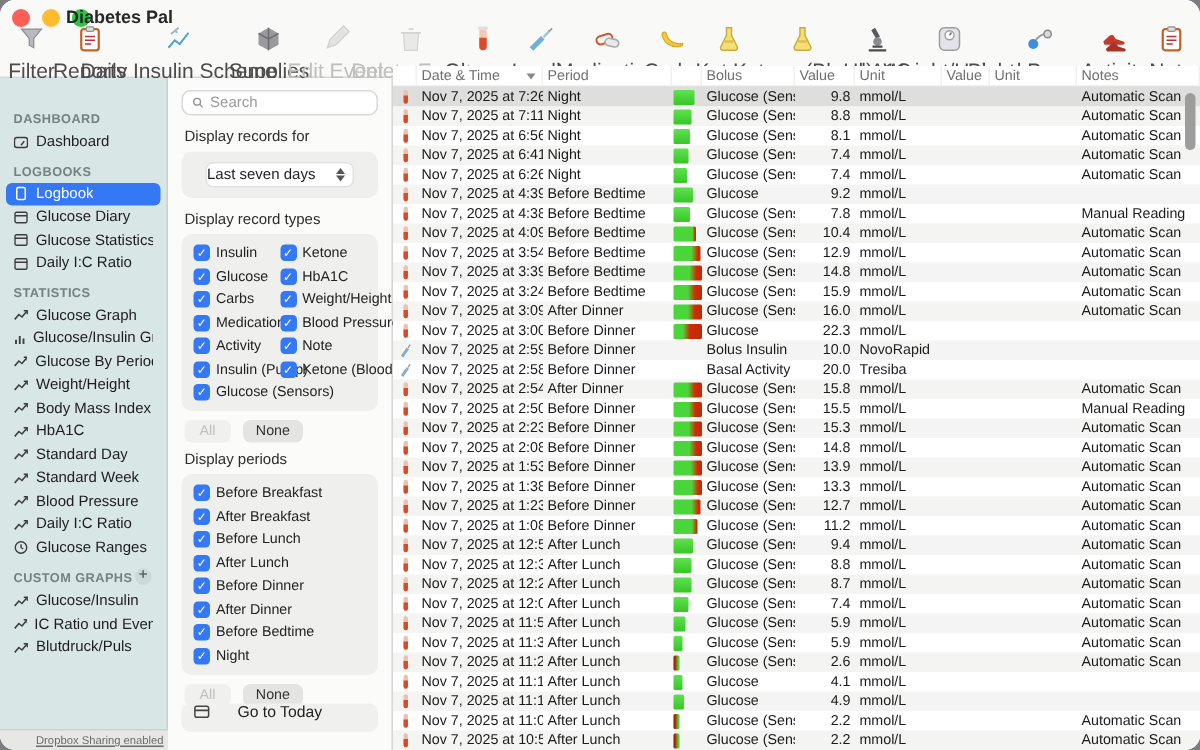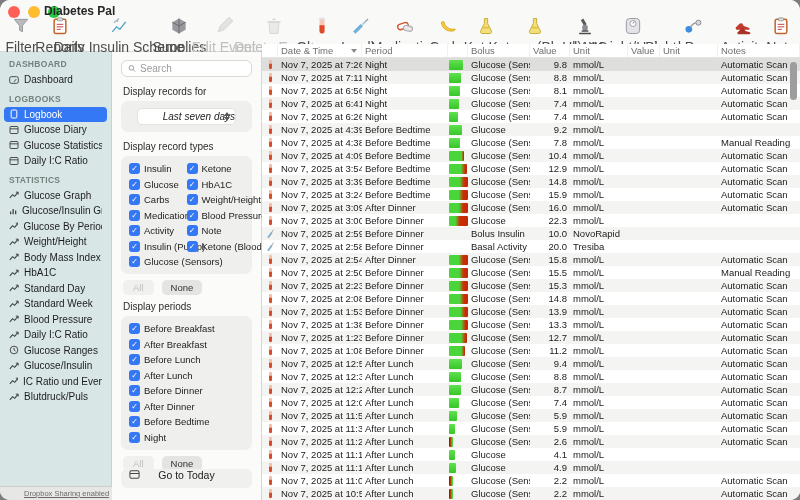--- a/index.html
+++ b/index.html
@@ -14,39 +14,39 @@
   .win-title { position:absolute; top:4px; left:44px; font-size:12px; font-weight:bold; color:#272727; }
   .toolbar { position:absolute; top:15px; left:2px; right:0; display:flex; align-items:flex-start; }
   .tb-item { display:flex; flex-direction:column; align-items:center; padding:0 8px; min-width:38px; cursor:default; }
   .tb-item .tb-icon { width:24px; height:22px; display:flex; align-items:center; justify-content:center; }
   .tb-item .tb-icon svg { width:22px; height:20px; }
   .tb-item .tb-label { font-size:14px; color:#4c4c4c; margin-top:2px; white-space:nowrap;text-align:center; }
   .tb-item.disabled .tb-label { color:#bfbfbf; }
   .tb-item.disabled svg { opacity:.45; filter:grayscale(1); }
 
   
-  .sidebar { position:absolute; top:52px; left:0; width:112px; bottom:0; background:#d8e6e5; border-right:1px solid #c4d2d1; padding-top:1px; overflow:hidden; }
+  .sidebar { position:absolute; top:52px; left:0; width:112px; bottom:0; background:#d8e6e5; border-right:1px solid #c4d2d1; padding-top:16px; overflow:hidden; }
   .sb-section-title { font-size:8.5px; font-weight:bold; color:#74837f; letter-spacing:.3px; padding:6px 0 3px 9px; display:flex; align-items:center; }
   .sb-add { margin-left:auto; margin-right:10px; width:11px; height:11px; border-radius:50%; background:#cbd9d8; color:#5d6c6a; font-size:10px; line-height:10px; text-align:center; cursor:default; }
   .sb-item { display:flex; align-items:center; gap:5px; height:15.5px; margin:0 4px; padding:0 5px; border-radius:4px; font-size:10px; color:#1d1d1f; cursor:default; }
   .sb-item svg { width:10px; height:10px; flex:0 0 auto; color:#3d3d40; }
   .sb-item.selected { background:#3578f6; color:#ffffff; }
   .sb-item.selected svg { color:#ffffff; }
   .sb-item span { white-space:nowrap; overflow:hidden; }
   .sb-footer { position:absolute; left:0; right:0; bottom:0; height:14px; background:#e7e7e6; border-top:1px solid #cfcfce; font-size:7.5px; color:#6b6b6b; display:flex; align-items:center; padding-left:24px; }
 
   
   .filterpanel { position:absolute; top:52px; left:112px; width:150px; bottom:0; background:#fbfbfa; border-right:1px solid #d6d6d5; padding:8px 9px 0 9px; }
   .search { display:flex; align-items:center; gap:4px; height:17px; background:#ffffff; border:1px solid #d9d9d8; border-radius:6px; padding:0 6px; }
   .search svg { width:9px; height:9px; }
   .search input { border:none; outline:none; width:100%; font-size:10px; color:#333; background:transparent; font-family:inherit; }
   .search input::placeholder { color:#9a9a9a; }
   .fp-label { font-size:10px; color:#2c2c2c; margin:9px 2px 4px 2px; }
   .fp-card { background:#efefee; border-radius:7px; padding:7px 8px; }
-  .fp-select { background:#ffffff; border:1px solid #e2e2e1; border-radius:5px; height:17px; margin:0 8px; display:flex; align-items:center; justify-content:flex-end; gap:4px; font-size:10px; color:#222; position:relative; cursor:default;font-style:italic; }
+  .fp-select { background:#ffffff; border:1px solid #e2e2e1; border-radius:5px; height:17px; margin:0 8px; display:flex; align-items:center; justify-content:flex-start; gap:4px; font-size:10px; color:#222; position:relative; cursor:default; }
   .stepper { position:absolute; right:5px; top:3px; display:flex; flex-direction:column; gap:1px; }
   .stepper i { width:0; height:0; border-left:3px solid transparent; border-right:3px solid transparent; display:block; }
   .stepper .up { border-bottom:4px solid #555; }
   .stepper .dn { border-top:4px solid #555; }
   .cb-grid { display:grid; grid-template-columns:50% 50%; row-gap:4.5px; }
   .cb-col1 { display:flex; flex-direction:column; row-gap:4.5px; }
   .cb-item { display:flex; align-items:center; gap:4px; font-size:9.5px; color:#222; white-space:nowrap; cursor:default; }
   .cb { width:11px; height:11px; border-radius:3px; background:#3478f6; color:#fff; font-size:8px; line-height:11px; text-align:center; flex:0 0 auto; }
   .allnone { display:flex; gap:8px; margin:6px 2px; }
   .btn-all { background:#f0f0ef; color:#c0c0c0; border-radius:5px; font-size:9.5px; padding:2px 10px; cursor:default; }
@@ -384,20 +384,21 @@
       </div>
       <div class="sb-item">
         <span style="display:flex">
           <svg viewBox="0 0 12 12">
             <circle cx="6" cy="6" r="4.6" fill="none" stroke="currentColor" stroke-width="1.1"></circle>
             <path d="M6 3.4V6l1.8 1.2" fill="none" stroke="currentColor" stroke-width="1.1"></path>
           </svg>
         </span>
         <span>Glucose Ranges</span>
       </div>
+      <div class="sb-section-title">CUSTOM GRAPHS<span class="sb-add">+</span></div>
       <div class="sb-item">
         <span style="display:flex">
           <svg viewBox="0 0 12 12">
             <path d="M1 9.5L4.3 5.6 6.8 7.6 10.8 2.8" fill="none" stroke="currentColor" stroke-width="1.25"></path>
             <path d="M8.2 2.6h2.8v2.8" fill="none" stroke="currentColor" stroke-width="1.1"></path>
           </svg>
         </span>
         <span>Glucose/Insulin</span>
       </div>
       <div class="sb-item">

